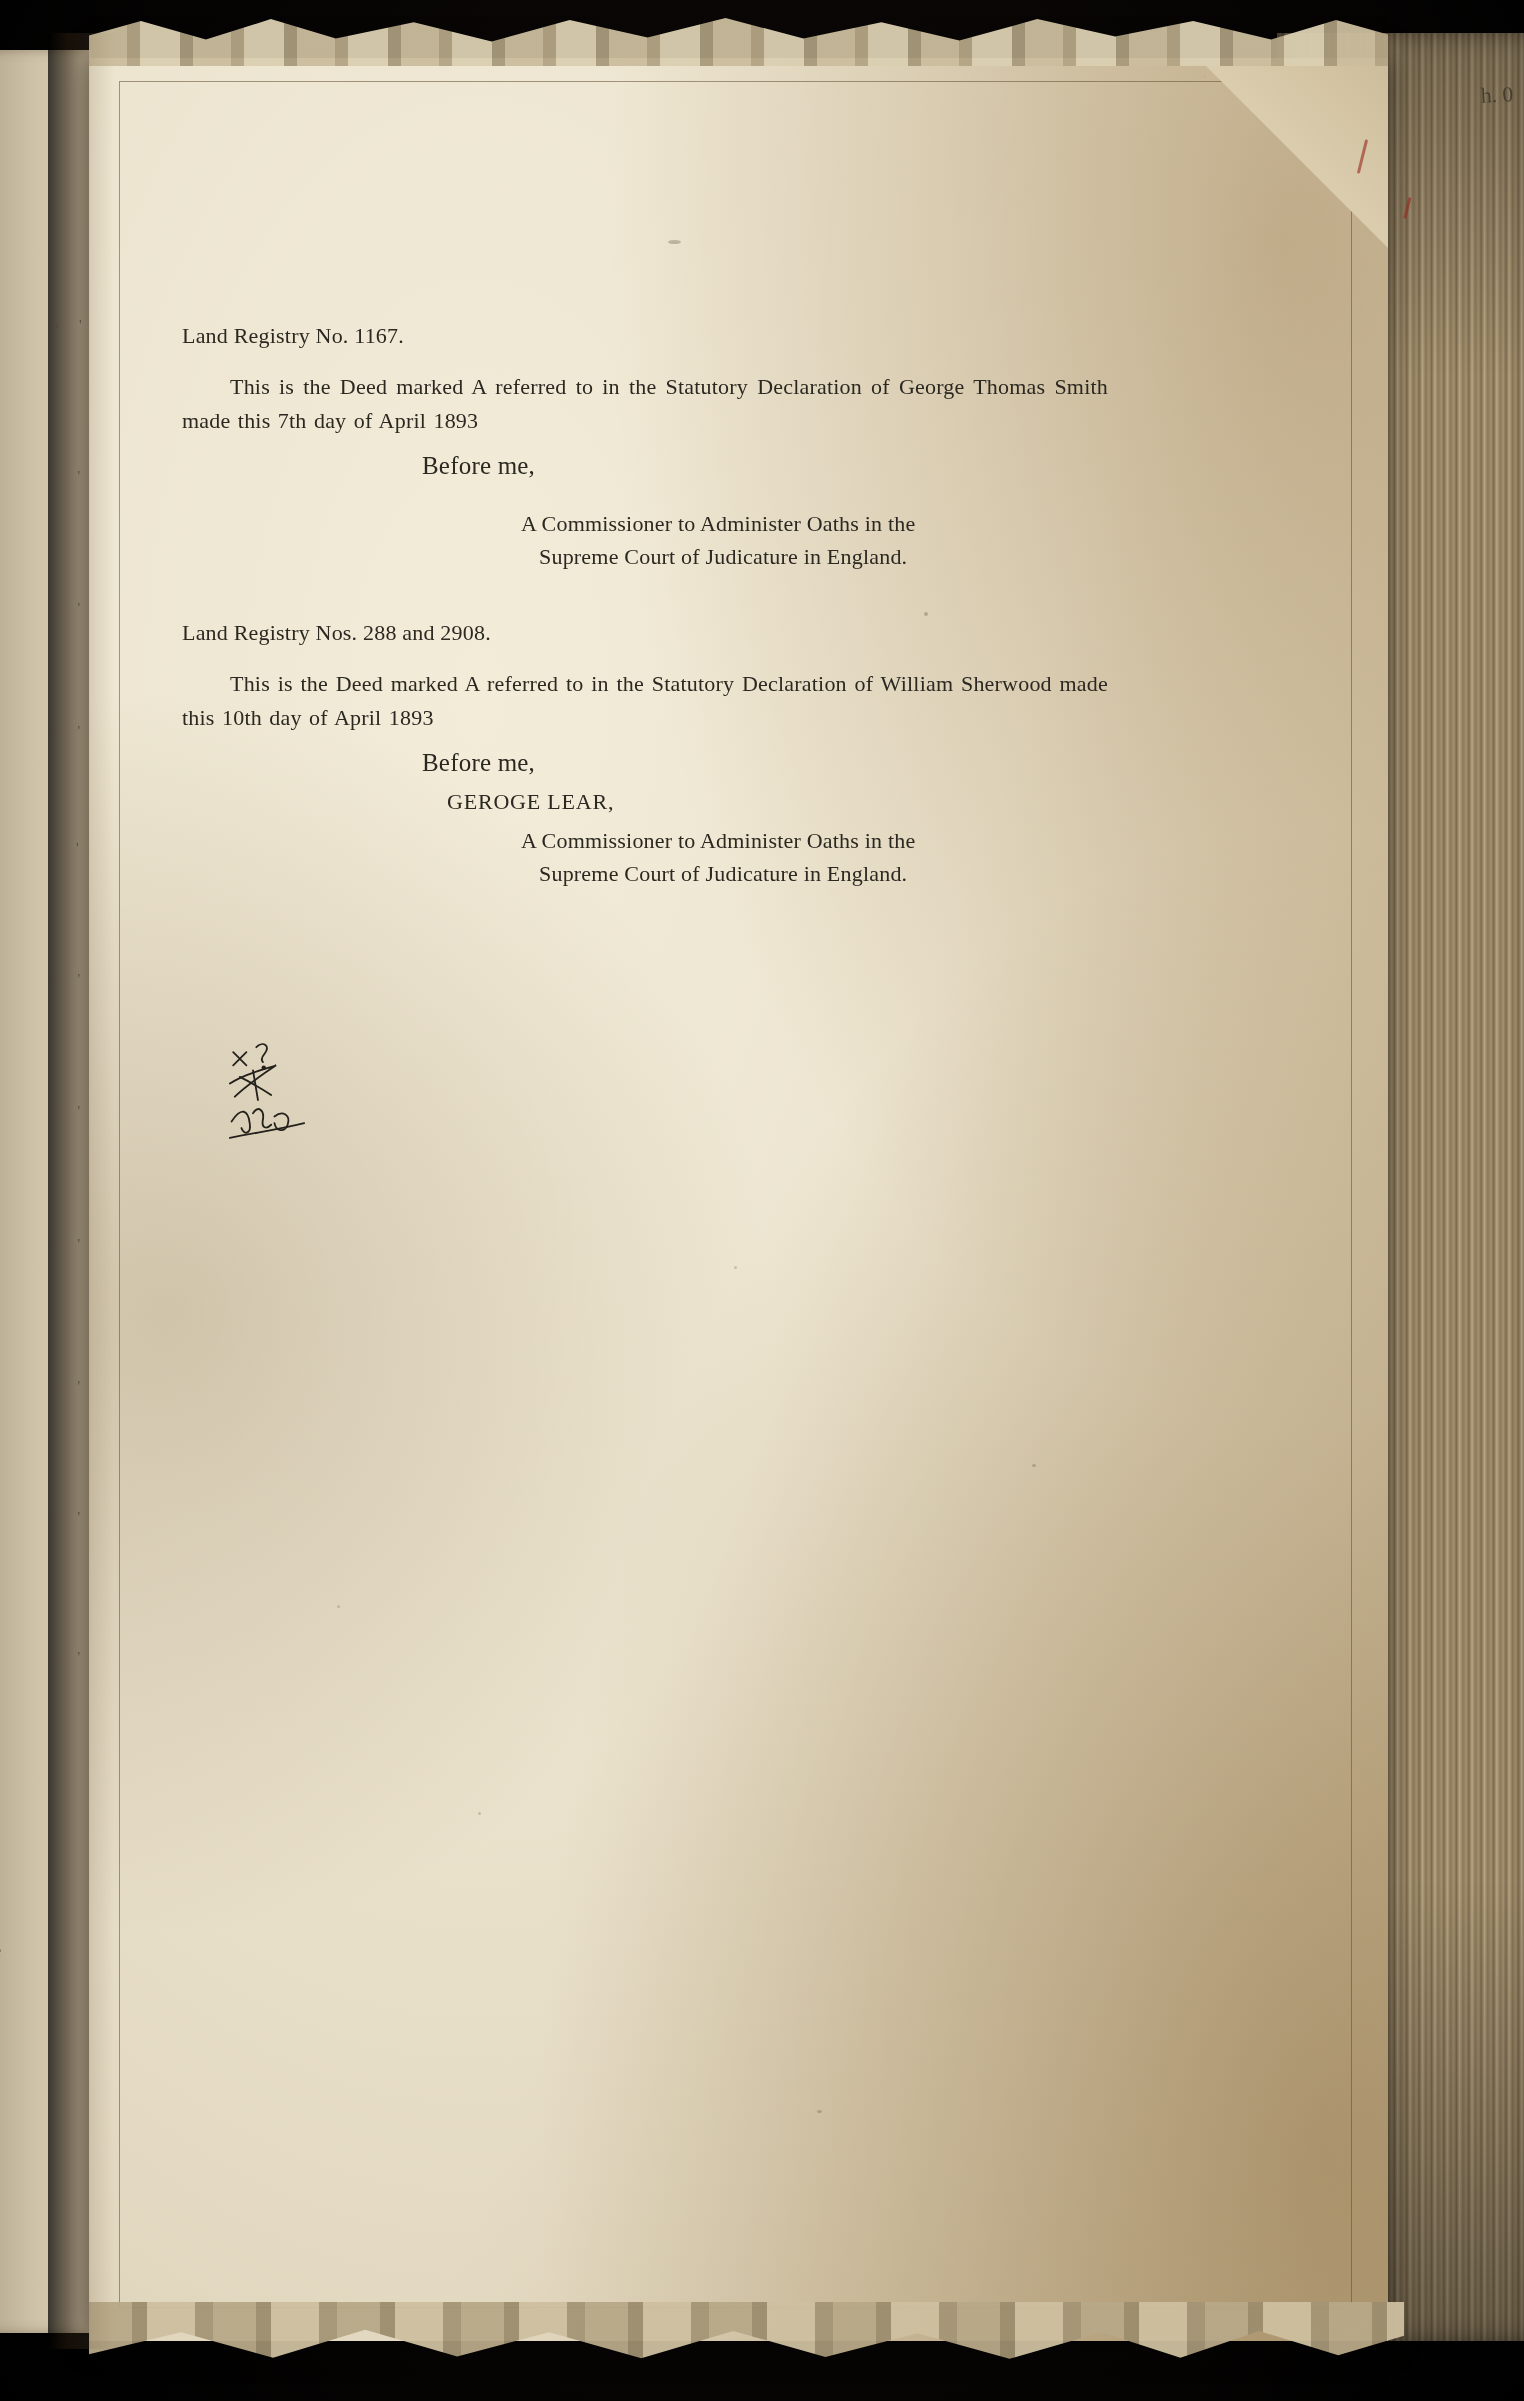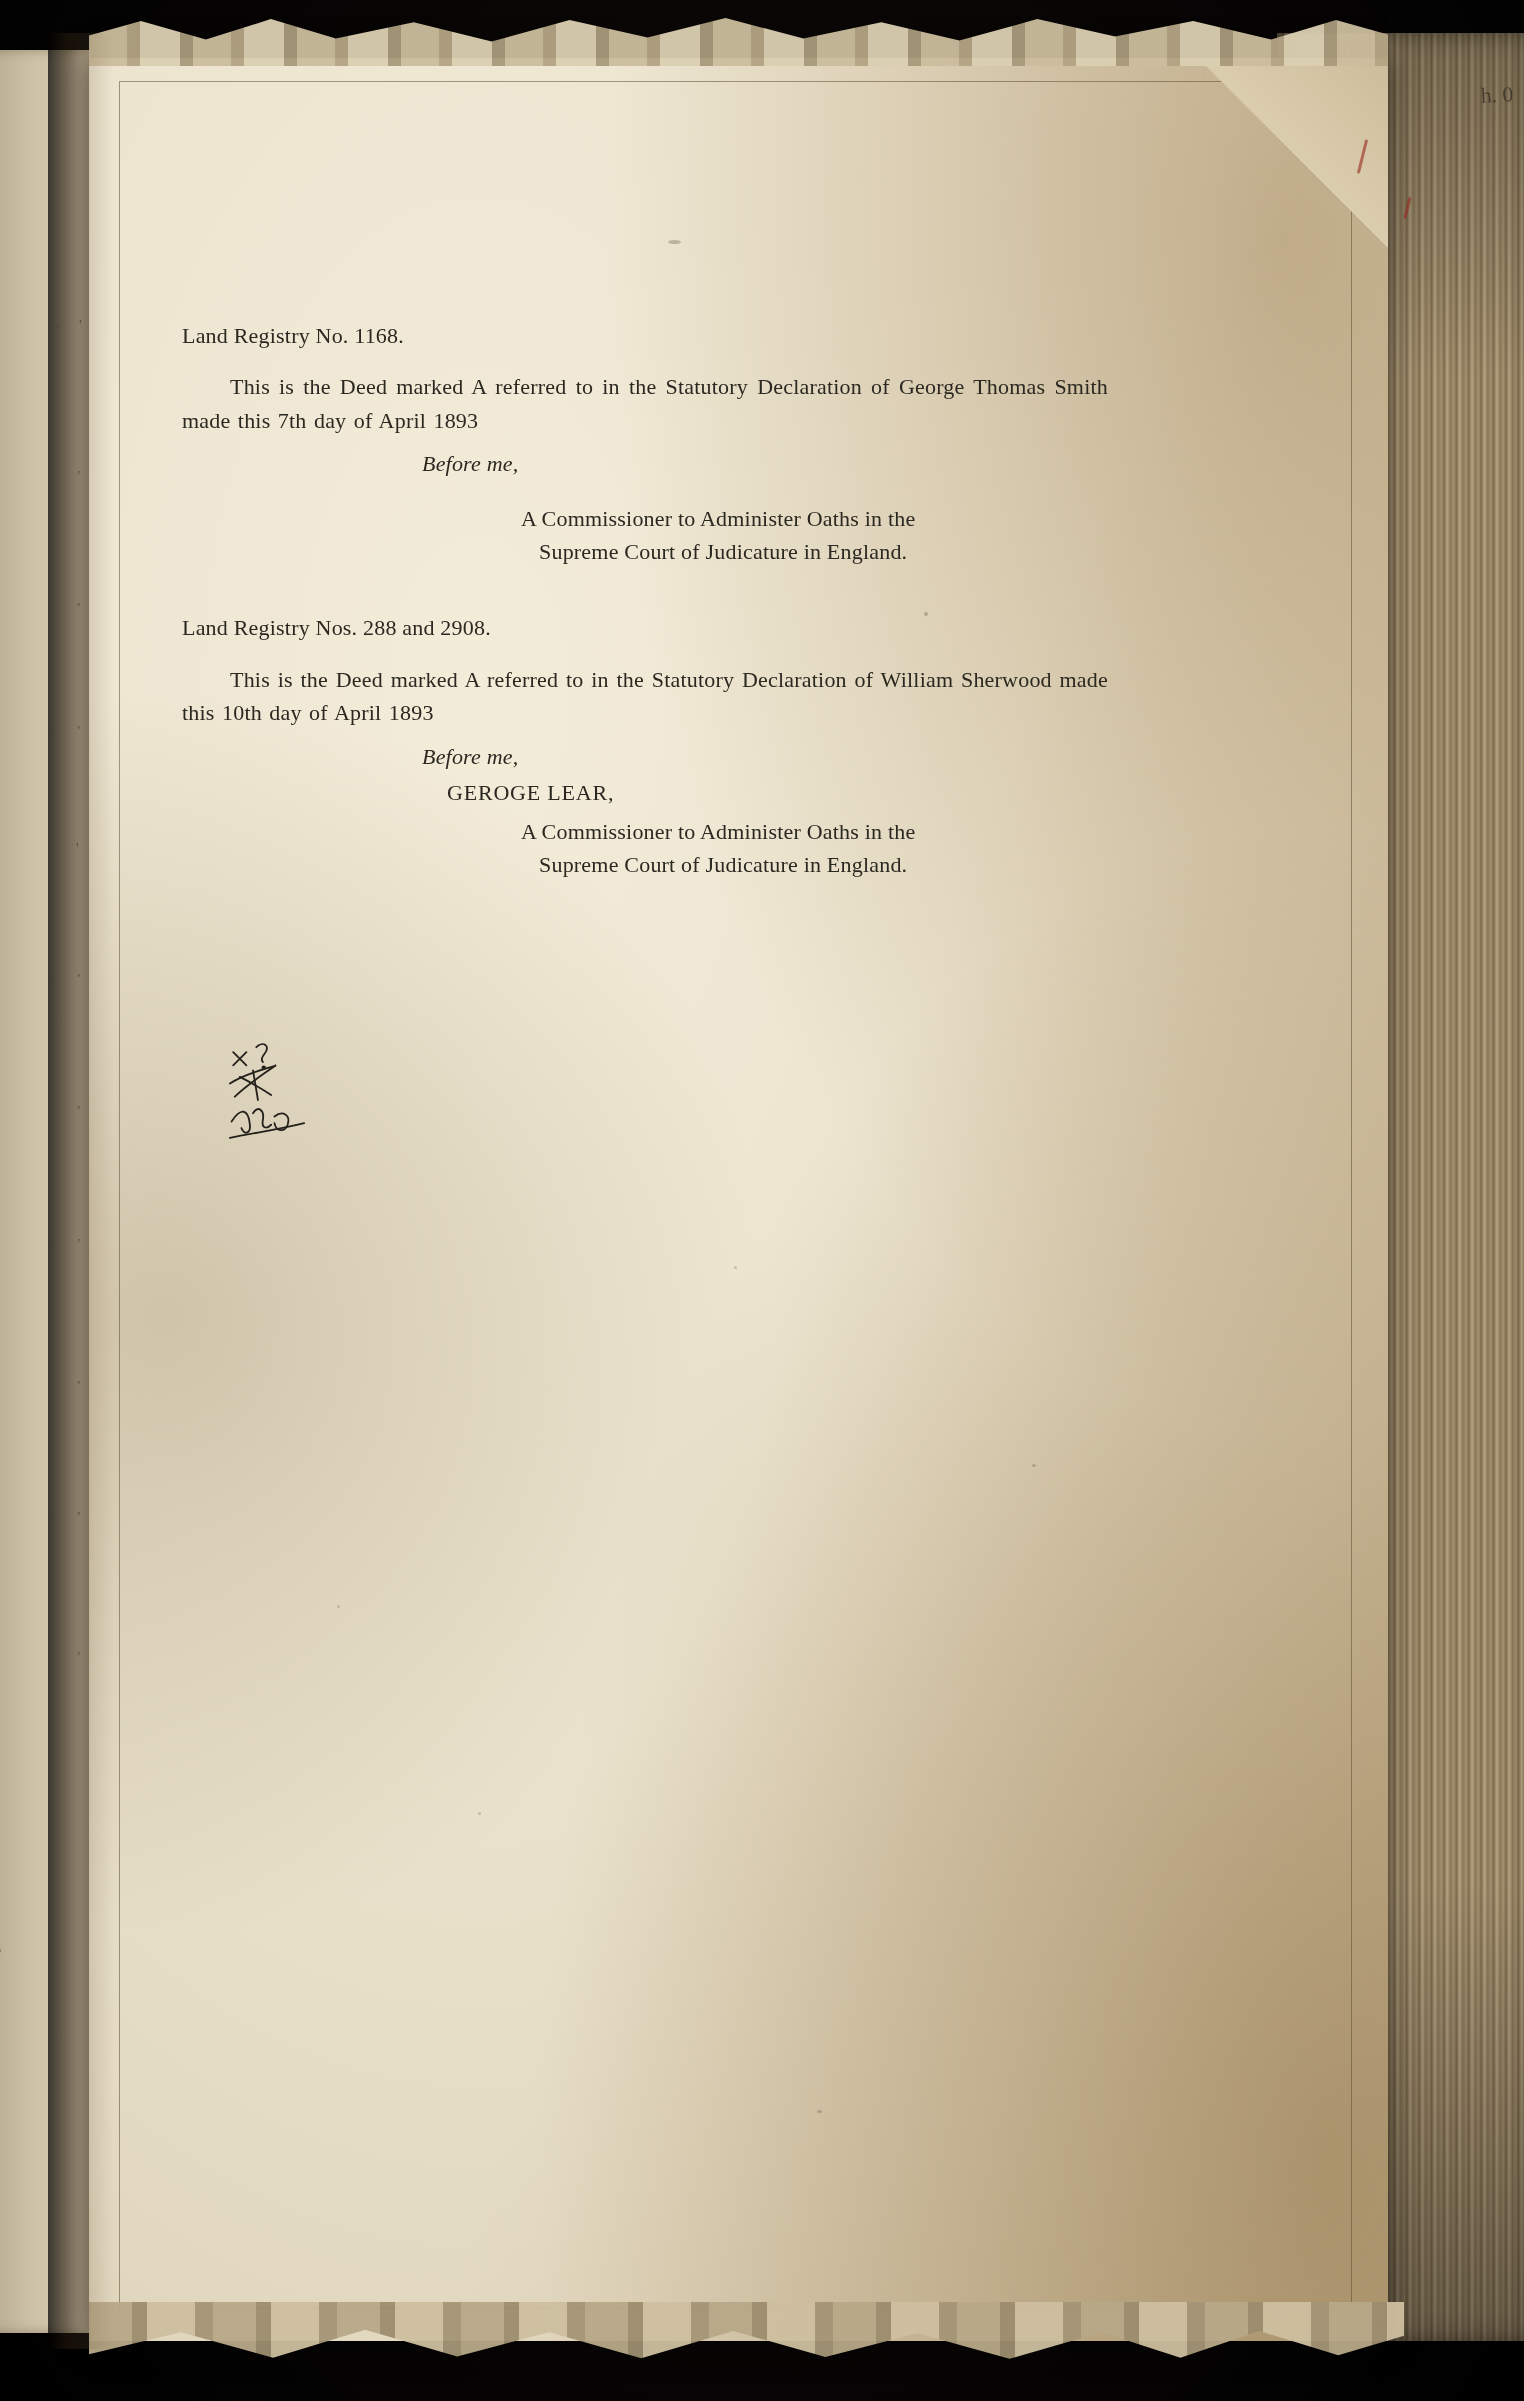--- a/index.html
+++ b/index.html
@@ -195,22 +195,21 @@
   .para {
     margin: 0 0 5px 0;
     text-align: justify;
     text-indent: 48px;
     font-size: 22px;
     word-spacing: 1.7px;
   }
   .before-me {
     margin: 10px 0 0 0;
     padding-left: 240px;
-    font-size: 22px;
-    font-style: italic;
+    font-size: 25px;
   }
   .signature {
     margin: 3.3px 0 0 0;
     padding-left: 265px;
     font-size: 22px;
   }
   .smallcaps {
     font-variant: small-caps;
     letter-spacing: 0.8px;
   }
@@ -292,21 +291,21 @@
 
   <div class="sheet">
     <div class="sheet-stain"></div>
     <div class="frame"></div>
     <div class="frame-inner"></div>
     <div class="corner-fold"></div>
     <div class="corner-line"></div>
 
     <div class="text-block" style="left:93px; top:261px;">
 
-      <p class="reg-line">Land Registry No. 1168.</p>
+      <p class="reg-line">Land Registry No. 1167.</p>
       <p class="para">This is the Deed marked A referred to in the Statutory Declaration of George Thomas Smith made this 7th day of April 1893</p>
       <p class="before-me">Before me,</p>
       <p class="commission">
         <span>A Commissioner to Administer Oaths in the</span>
         <span class="l2">Supreme Court of Judicature in England.</span>
       </p>
 
       <div class="spacer-block"></div>
 
       <p class="reg-line">Land Registry Nos. 288 and 2908.</p>

